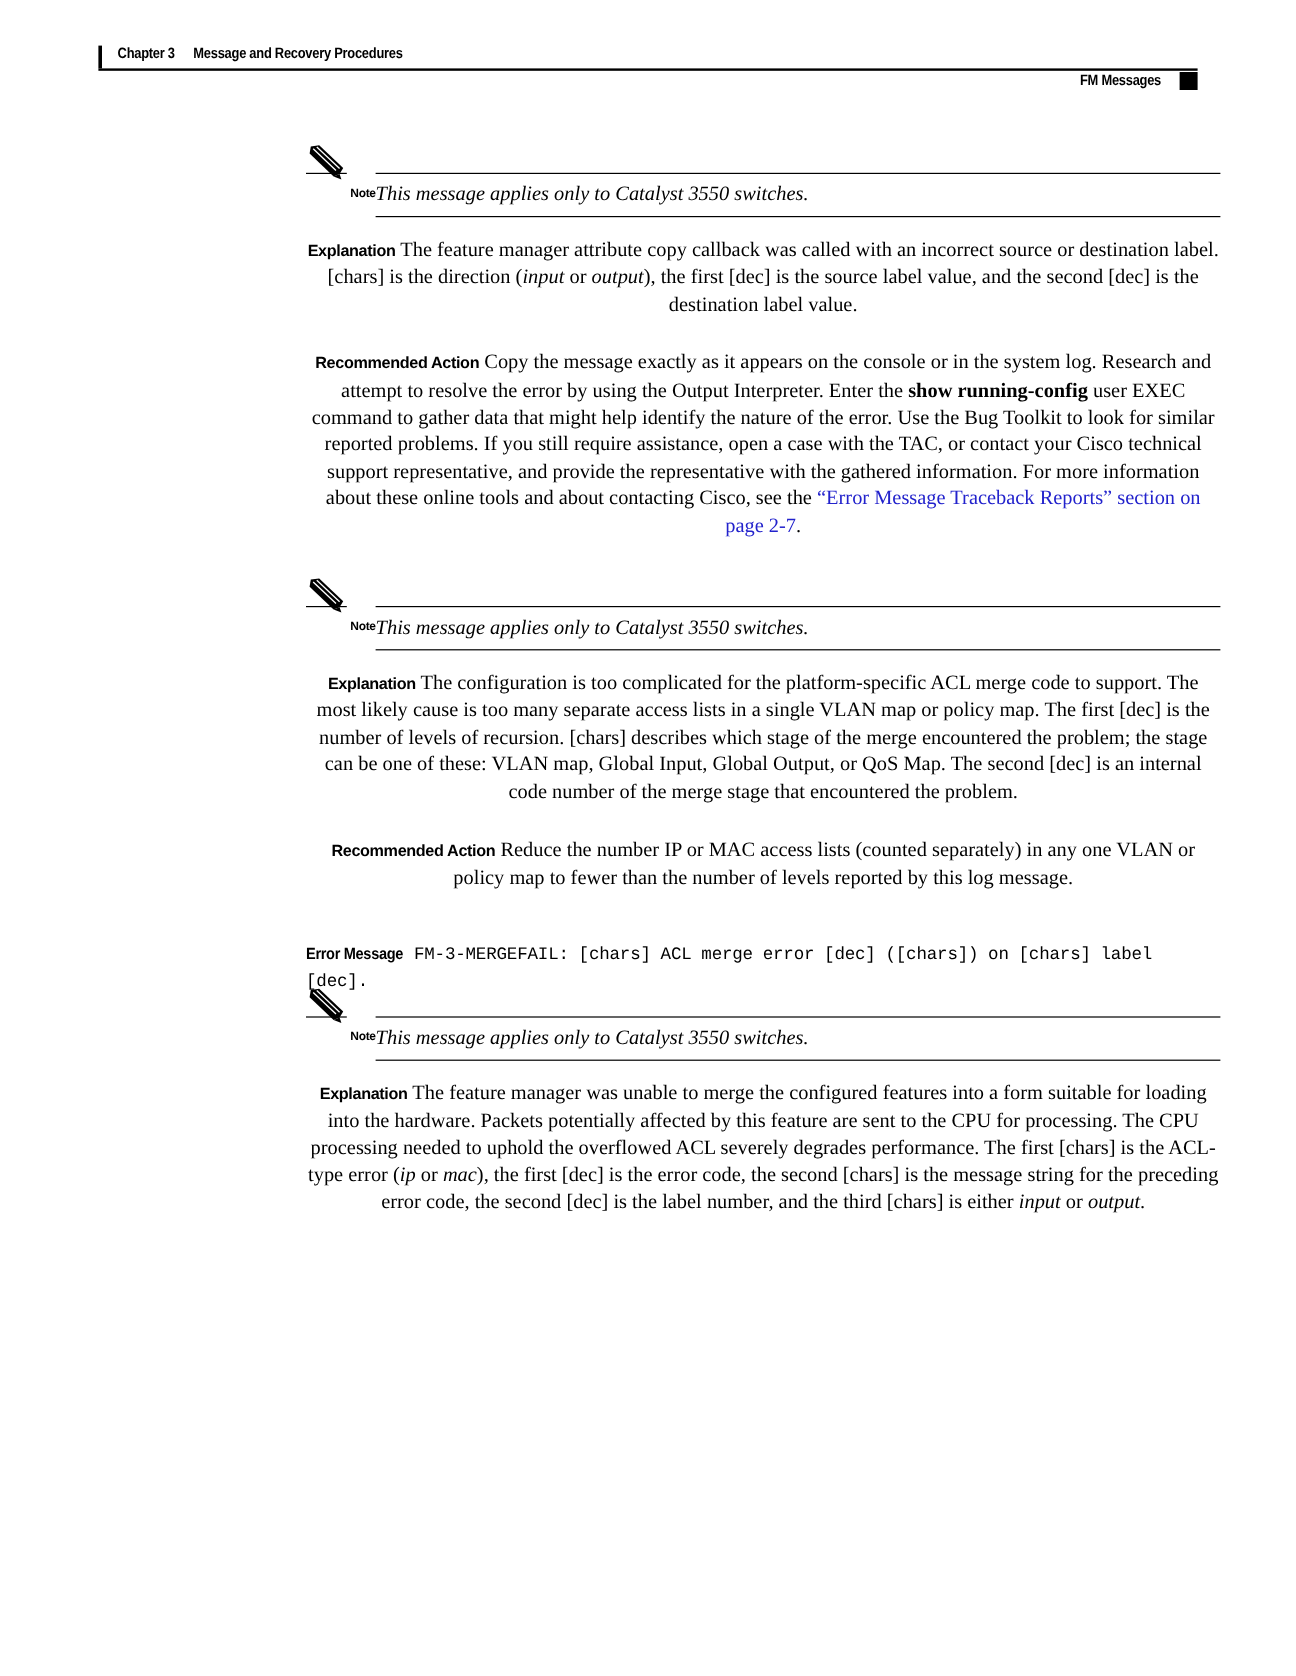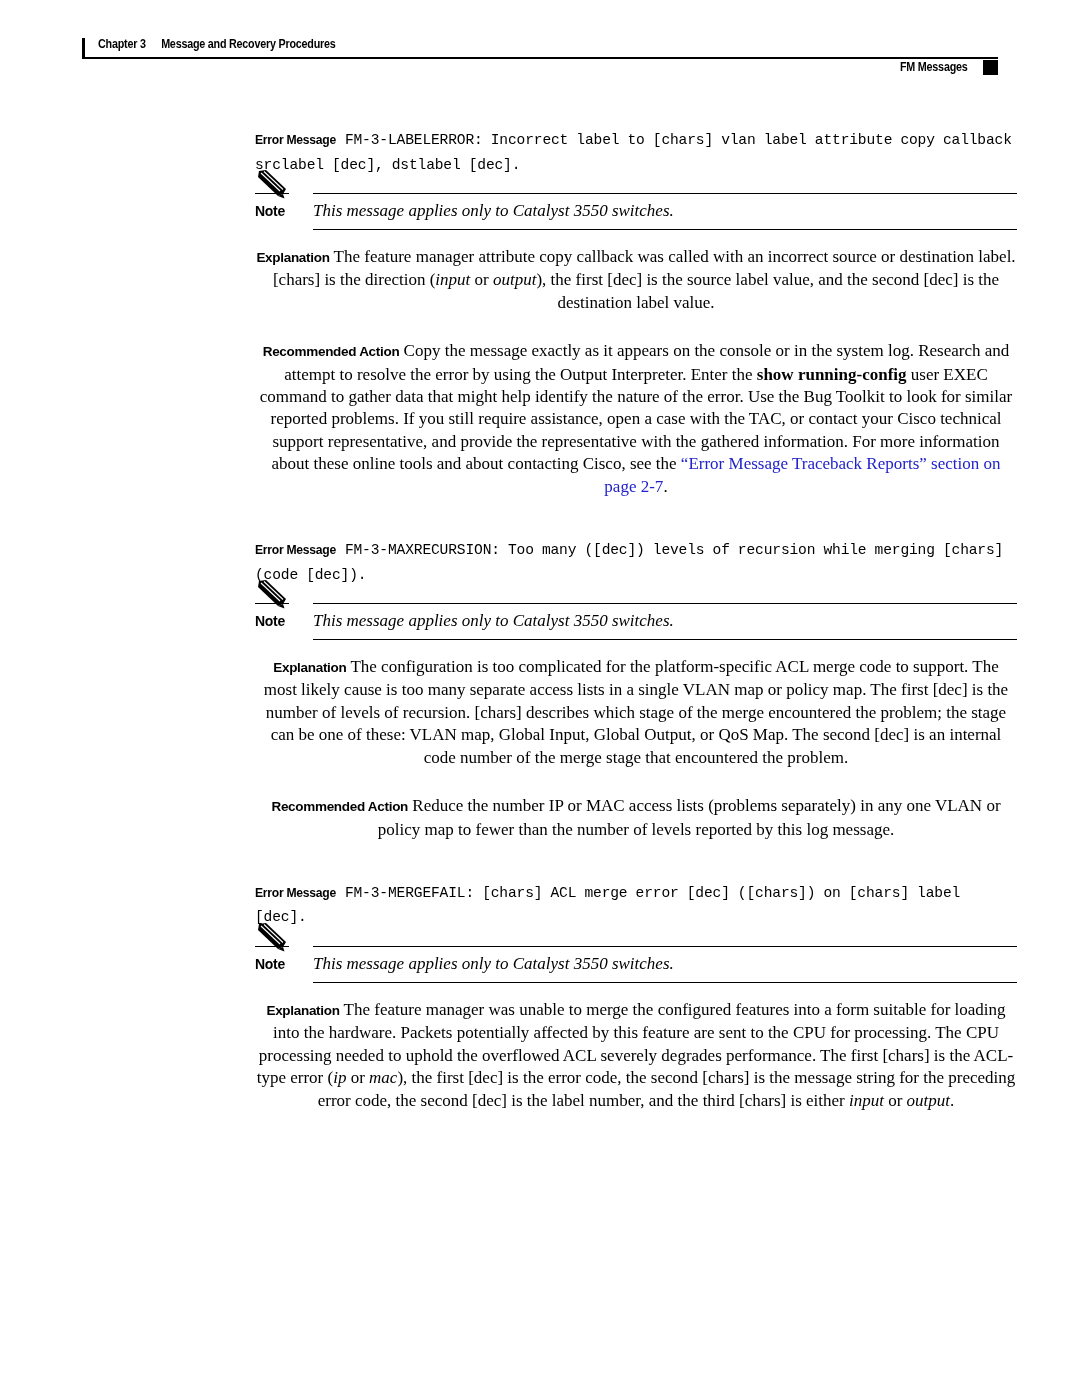--- a/index.html
+++ b/index.html
@@ -153,23 +153,24 @@
   .note-row {
     display: flex;
     align-items: flex-start;
     padding-top: 7px;
     padding-bottom: 8px;
   }
   .note-label {
     flex: 0 0 58px;
     font-family: "Liberation Sans", sans-serif;
     font-weight: bold;
-    font-size: 14px;
+    font-size: 10px;
     letter-spacing: -0.3px;
     line-height: 22px;
+    text-align: right;
   }
   .note-text {
     flex: 1 1 auto;
     font-family: "Liberation Serif", serif;
     font-size: 17px;
     line-height: 22px;
     font-style: italic;
   }
 
   
@@ -283,23 +284,20 @@
       <span class="chap-num">Chapter 3</span><span>Message and Recovery Procedures</span>
     </div>
     <div class="header-right">FM Messages</div>
     <div class="header-square"></div>
   </div>
 
   <div class="body-col">
 
     <div class="block">
 
-      <div class="errmsg">
-        <span class="lbl">Error Message</span><span class="code">FM-3-LABELERROR: Incorrect label to [chars] vlan label attribute copy callback srclabel [dec], dstlabel [dec].</span>
-      </div>
 
       <div class="note">
         <div class="note-icon">
           <svg width="34" height="30" viewBox="0 0 34 30" aria-hidden="true">
             <g fill="#000">
               <path d="M3 2 L10 1 L30 20 L27 25 L22 27 L2 8 Z"></path>
               <path d="M22 27 L27 25 L28.5 29.5 Z"></path>
               <path d="M5 4 L24 22" stroke="#fff" stroke-width="1.1" fill="none"></path>
               <path d="M8 2.5 L27 20.5" stroke="#fff" stroke-width="1.1" fill="none"></path>
             </g>
@@ -324,23 +322,20 @@
       <div class="para">
         <span class="lbl">Recommended Action</span>
         <span>Copy the message exactly as it appears on the console or in the system log. Research and attempt to resolve the error by using the Output Interpreter. Enter the </span><span class="b">show running-config</span><span> user EXEC command to gather data that might help identify the nature of the error. Use the Bug Toolkit to look for similar reported problems. If you still require assistance, open a case with the TAC, or contact your Cisco technical support representative, and provide the representative with the gathered information. For more information about these online tools and about contacting Cisco, see the </span><span class="link">“Error Message Traceback Reports” section on page 2-7</span><span>.</span>
       </div>
     </div>
 
     <div class="gap-lg"></div>
 
     <div class="block">
 
-      <div class="errmsg">
-        <span class="lbl">Error Message</span><span class="code">FM-3-MAXRECURSION: Too many ([dec]) levels of recursion while merging [chars] (code [dec]).</span>
-      </div>
 
       <div class="note">
         <div class="note-icon">
           <svg width="34" height="30" viewBox="0 0 34 30" aria-hidden="true">
             <g fill="#000">
               <path d="M3 2 L10 1 L30 20 L27 25 L22 27 L2 8 Z"></path>
               <path d="M22 27 L27 25 L28.5 29.5 Z"></path>
               <path d="M5 4 L24 22" stroke="#fff" stroke-width="1.1" fill="none"></path>
               <path d="M8 2.5 L27 20.5" stroke="#fff" stroke-width="1.1" fill="none"></path>
             </g>
@@ -357,21 +352,21 @@
 
       <div class="para">
         <span class="lbl">Explanation</span>
         <span>The configuration is too complicated for the platform-specific ACL merge code to support. The most likely cause is too many separate access lists in a single VLAN map or policy map. The first [dec] is the number of levels of recursion. [chars] describes which stage of the merge encountered the problem; the stage can be one of these: VLAN map, Global Input, Global Output, or QoS Map. The second [dec] is an internal code number of the merge stage that encountered the problem.</span>
       </div>
 
       <div class="gap-md"></div>
 
       <div class="para">
         <span class="lbl">Recommended Action</span>
-        <span>Reduce the number IP or MAC access lists (problems separately) in any one VLAN or policy map to fewer than the number of levels reported by this log message.</span>
+        <span>Reduce the number IP or MAC access lists (counted separately) in any one VLAN or policy map to fewer than the number of levels reported by this log message.</span>
       </div>
     </div>
 
     <div class="gap-lg"></div>
 
     <div class="block">
 
       <div class="errmsg">
         <span class="lbl">Error Message</span><span class="code">FM-3-MERGEFAIL: [chars] ACL merge error [dec] ([chars]) on [chars] label [dec].</span>
       </div>

